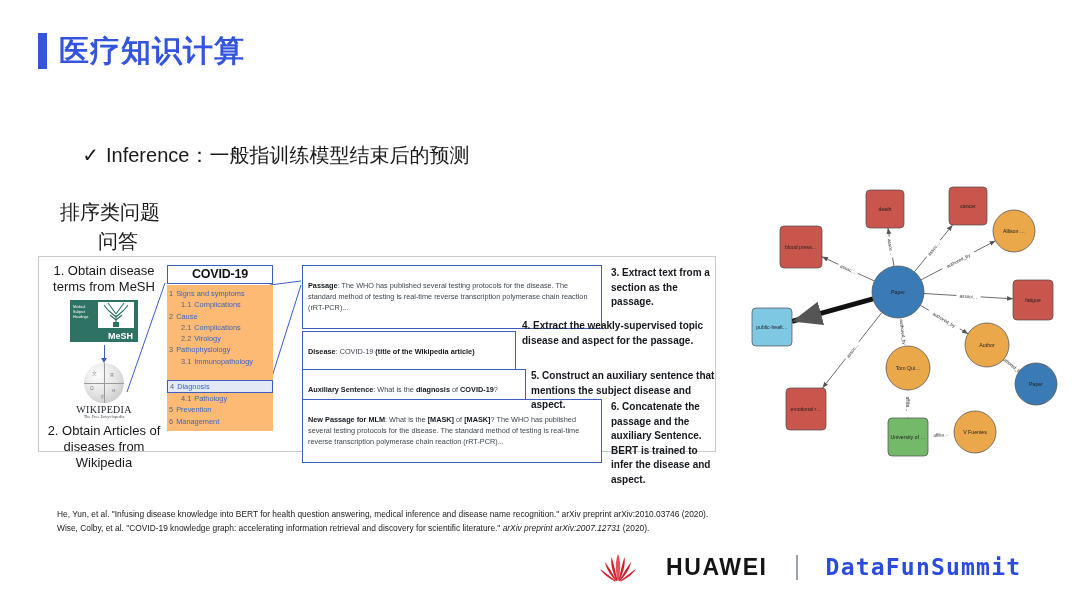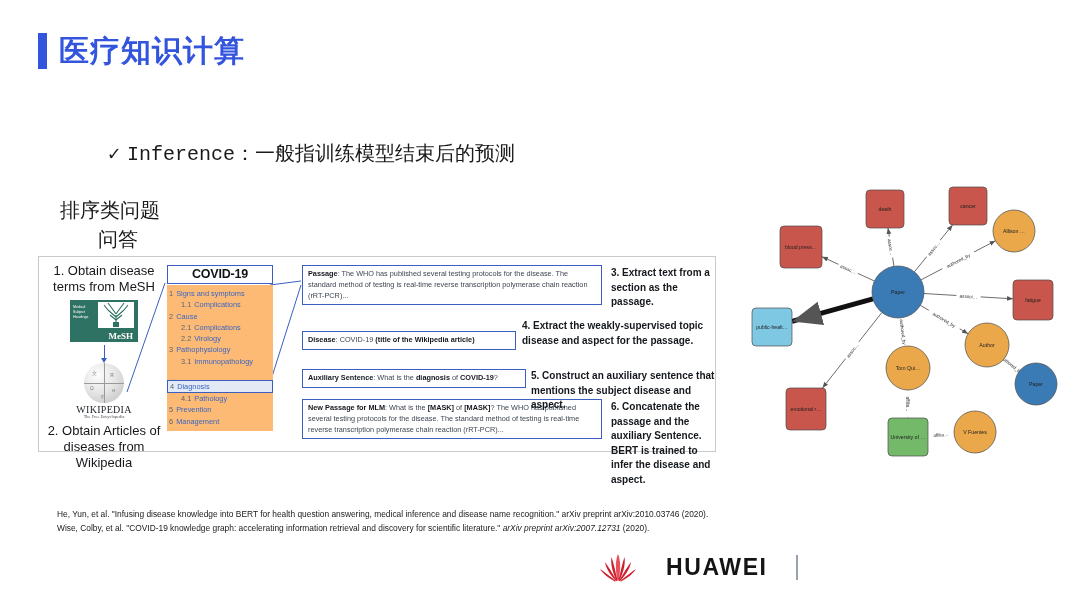--- a/index.html
+++ b/index.html
@@ -40,21 +40,21 @@
 
   
   #bullet-block {
     position: absolute;
     left: 60px;
     top: 113px;
     font-size: 20px;
     color: #1a1a1a;
     line-height: 1.42;
   }
-  .bullet-line { white-space: pre; font-family: Liberation Mono, monospace; }
+  .bullet-line { white-space: pre; }
   .bullet-check { margin-right: 7px; }
   .indent-1 { padding-left: 38px; }
 
   
   #figure-bert {
     position: absolute;
     left: 38px;
     top: 256px;
     width: 678px;
     height: 196px;
@@ -110,21 +110,21 @@
     background: #ffffff;
   }
   #mesh-logo .mesh-tree svg { display: block; }
   #mesh-logo .mesh-name {
     position: absolute;
     right: 5px;
     bottom: 1px;
     font-size: 9px;
     font-weight: bold;
     color: #ffffff;
-    font-family: Liberation Serif, serif;
+    font-family: Liberation Sans, sans-serif;
   }
   #mesh-arrow {
     width: 1px;
     height: 14px;
     background: #3a5fc0;
     margin: 3px auto 0;
     position: relative;
   }
   #mesh-arrow:after {
     content: "";
@@ -232,21 +232,21 @@
 
   
   .fig-box {
     position: absolute;
     border: 1.2px solid #3a5fc0;
     background: #ffffff;
     box-sizing: border-box;
     font-size: 7.3px;
     line-height: 1.48;
     color: #14181d;
-    padding: 3px 5px;
+    padding: 15px 5px;
   }
   .fig-box b { font-weight: bold; }
   .fig-box .muted { color: #3d4651; }
 
   
   .fig-note {
     position: absolute;
     font-size: 10px;
     font-weight: bold;
     color: #14181d;
@@ -526,13 +526,14 @@
       <path d="M13.5 5 C12.5 11 14 19 18.4 28.4 C18.9 29.3 19.6 28.9 19.4 27.9 C17.2 18.5 15.6 11 13.5 5 Z"></path>
       <path d="M26.5 5 C24.4 11 22.8 18.5 20.6 27.9 C20.4 28.9 21.1 29.3 21.6 28.4 C26 19 27.5 11 26.5 5 Z"></path>
       <path d="M7 10 C7.8 15.8 11.6 22 17.6 28.8 C18.3 29.6 19 29 18.5 28.1 C13.7 20 10.1 14.3 7 10 Z"></path>
       <path d="M33 10 C29.9 14.3 26.3 20 21.5 28.1 C21 29 21.7 29.6 22.4 28.8 C28.4 22 32.2 15.8 33 10 Z"></path>
       <path d="M2 17 C4.3 21 9.5 25.4 16.6 29.3 C17.5 29.8 18 29.1 17.2 28.4 C10.6 23.2 5.7 19.5 2 17 Z"></path>
       <path d="M38 17 C34.3 19.5 29.4 23.2 22.8 28.4 C22 29.1 22.5 29.8 23.4 29.3 C30.5 25.4 35.7 21 38 17 Z"></path>
     </g>
   </svg>
   <div id="huawei-word">HUAWEI</div>
   <div id="brand-divider"></div>
+  <div id="datafun-word">DataFunSummit</div>
 </div>
 
 </body></html>

